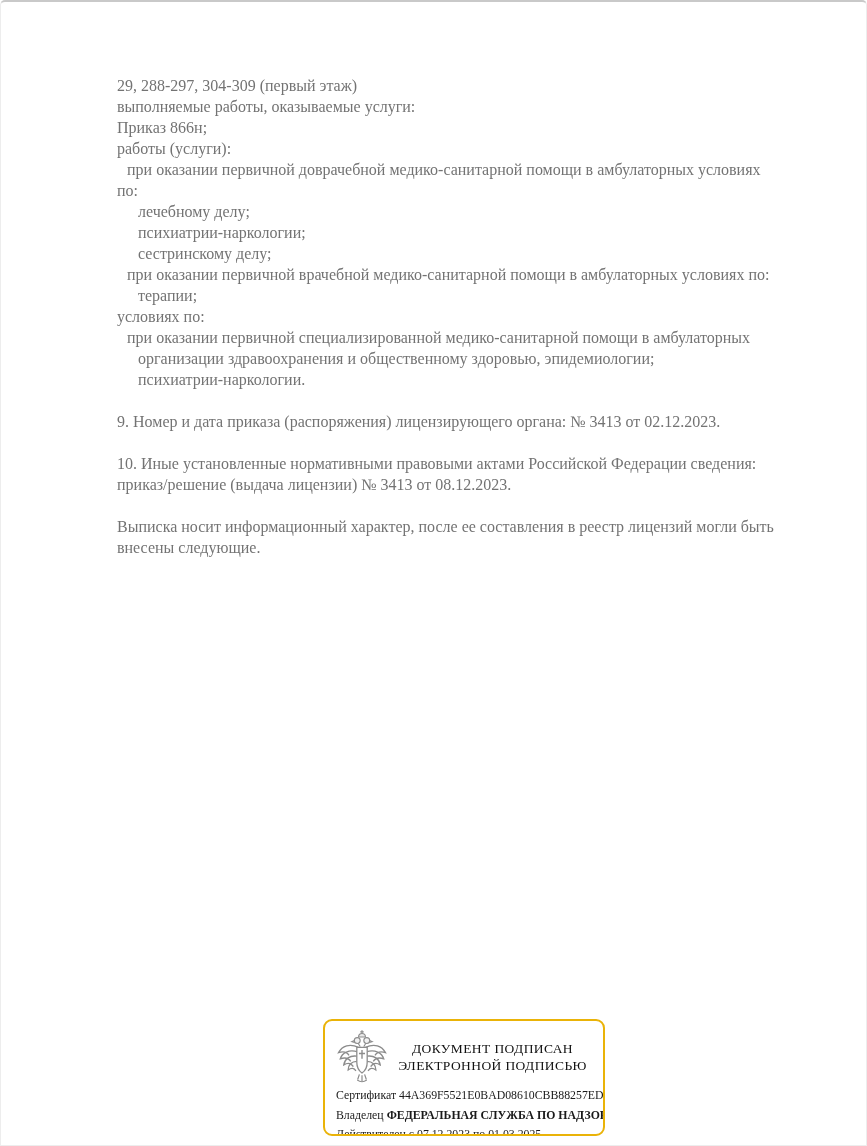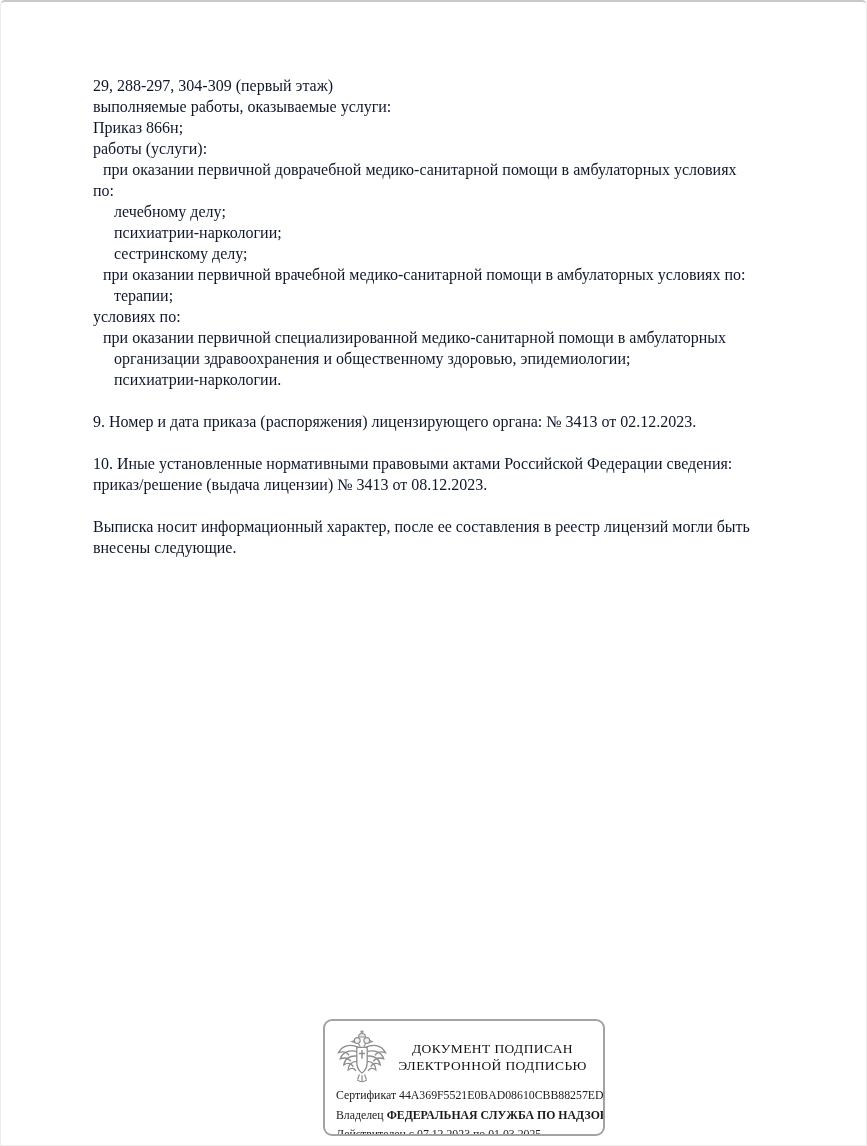--- a/index.html
+++ b/index.html
@@ -14,39 +14,39 @@
     position: absolute;
     left: 0; top: 0;
     width: 867px; height: 1146px;
     background: #ffffff;
     border: 1px solid #ededed;
     border-top: 2px solid #c9c9c9;
     border-radius: 5px 5px 0 0;
   }
   .doc-text {
     position: absolute;
-    left: 92px;
+    left: 116px;
     top: 73px;
     width: 720px;
     font-size: 16px;
     line-height: 21px;
-    color: #0f172a;
+    color: #737373;
   }
   .line { white-space: nowrap; height: 21px; }
   .ind0 { padding-left: 0; }
   .ind1 { padding-left: 10px; }
   .ind2 { padding-left: 21px; }
   .blank { height: 21px; }
 
   
   .stamp {
     position: absolute;
     left: 322px; top: 1017px;
     width: 282px; height: 117px;
-    border: 2px solid #a3a3a3;
+    border: 2px solid #eab308;
     border-radius: 9px;
     background: #ffffff;
     overflow: hidden;
     color: #1a1a1a;
   }
   .stamp-head {
     display: flex;
     align-items: flex-start;
     padding: 8px 6px 0 11px;
     height: 64px;

